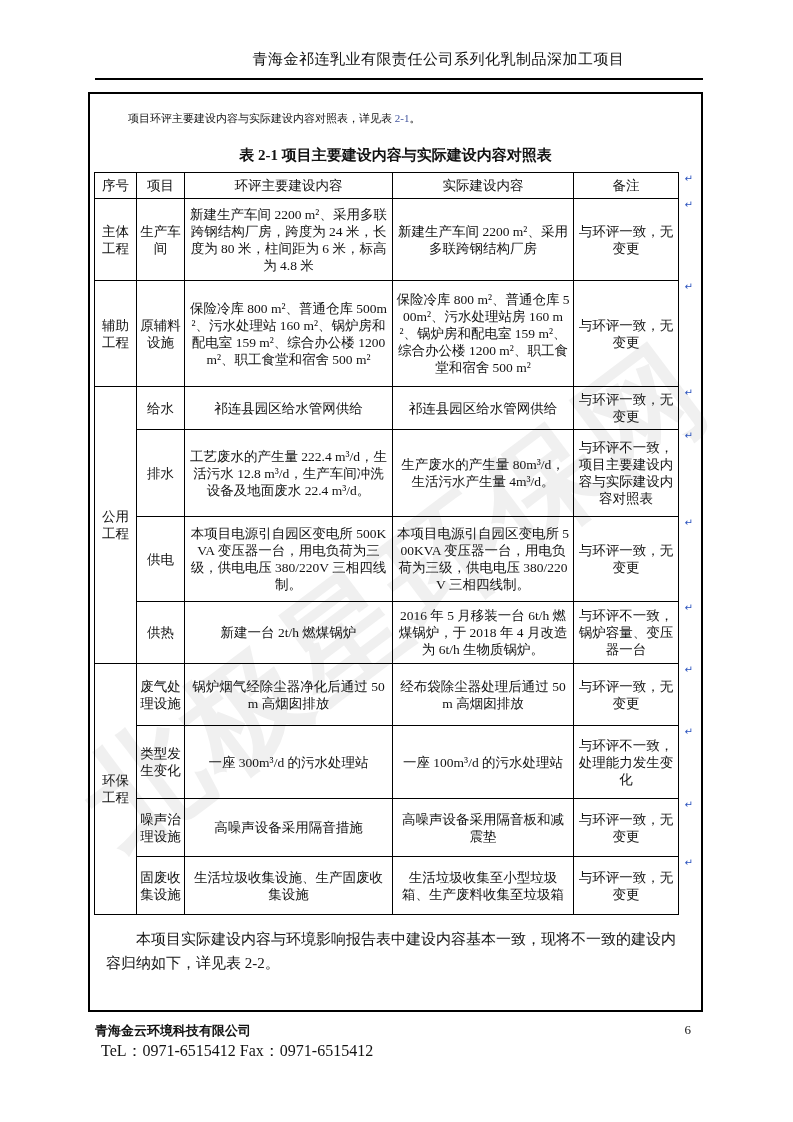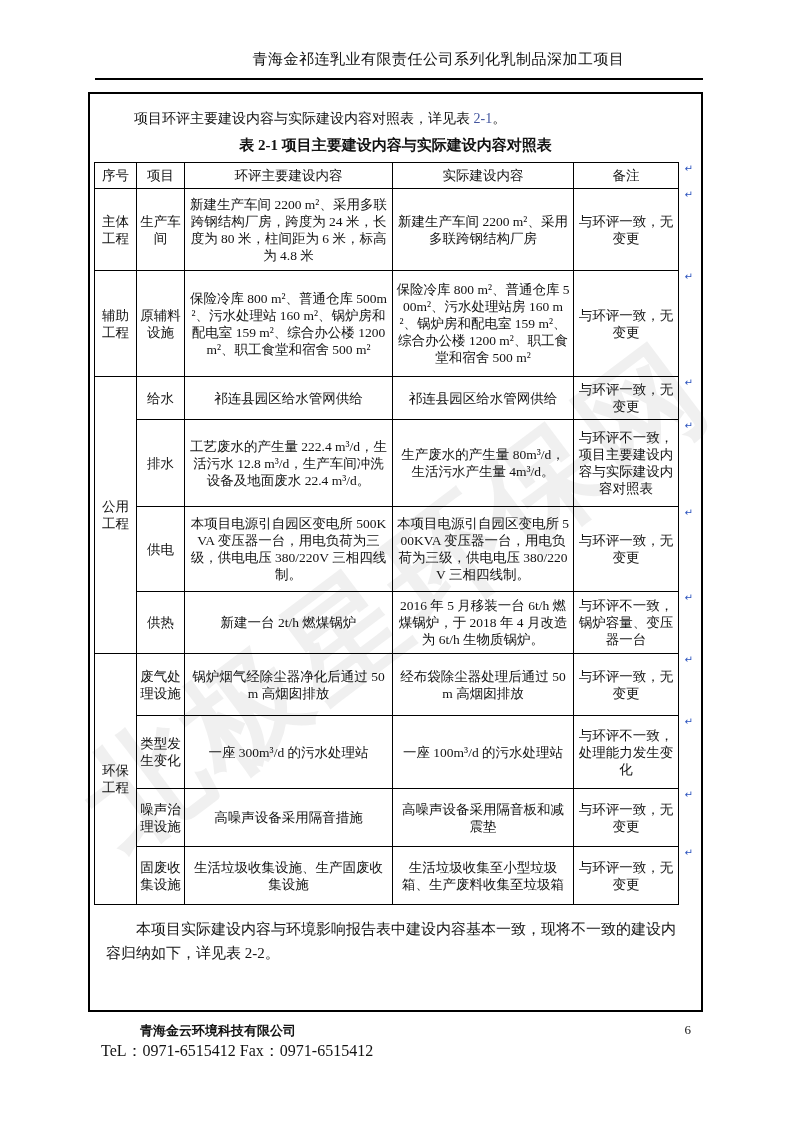--- a/index.html
+++ b/index.html
@@ -27,26 +27,26 @@
     border:2px solid #000;
   }
   .watermark{
     position:absolute;left:50%;top:55%;
     transform:translate(-50%,-50%) rotate(-37deg);
     font-size:118px;font-weight:bold;letter-spacing:6px;white-space:nowrap;
     color:rgba(70,70,70,0.08);pointer-events:none;z-index:0;
   }
   .intro{
     margin:13px 16px 4px 16px;text-indent:2em;
-    font-size:14px;line-height:23px;position:relative;z-index:1;
+    font-size:11px;line-height:23px;position:relative;z-index:1;
   }
   .ref{color:var(--ref_blue);}
   .table-title{
     text-align:center;font-weight:bold;font-size:15px;
-    margin:6px 0 7px 0;position:relative;z-index:1;
+    margin:16px 0 7px 0;position:relative;z-index:1;
   }
   table.cmp{
     border-collapse:collapse;table-layout:fixed;
     margin-left:4px;width:584px;position:relative;z-index:1;
     font-size:13.5px;
   }
   table.cmp th,table.cmp td{
     border:1.5px solid #000;padding:2px 3px;line-height:17px;
     vertical-align:middle;text-align:center;position:relative;
     font-weight:normal;word-break:break-all;
@@ -56,21 +56,21 @@
     position:absolute;right:-15px;top:1px;
     color:var(--mark_blue);font-size:10px;line-height:10px;
     font-family:"DejaVu Sans",sans-serif;
   }
   .closing{
     margin:12px 16px 0 16px;text-indent:2em;
     font-size:15px;line-height:24px;position:relative;z-index:1;
   }
   .footer-company{
     position:absolute;left:95px;top:1022px;
-    font-size:13px;font-weight:bold;margin-left:45px;
+    font-size:13px;font-weight:bold;
   }
   .footer-contact{
     position:absolute;left:101px;top:1041px;font-size:16px;
   }
   .page-num{
     position:absolute;right:102px;top:1022px;font-size:13px;
   }
 </style>
 </head>
 <body>

